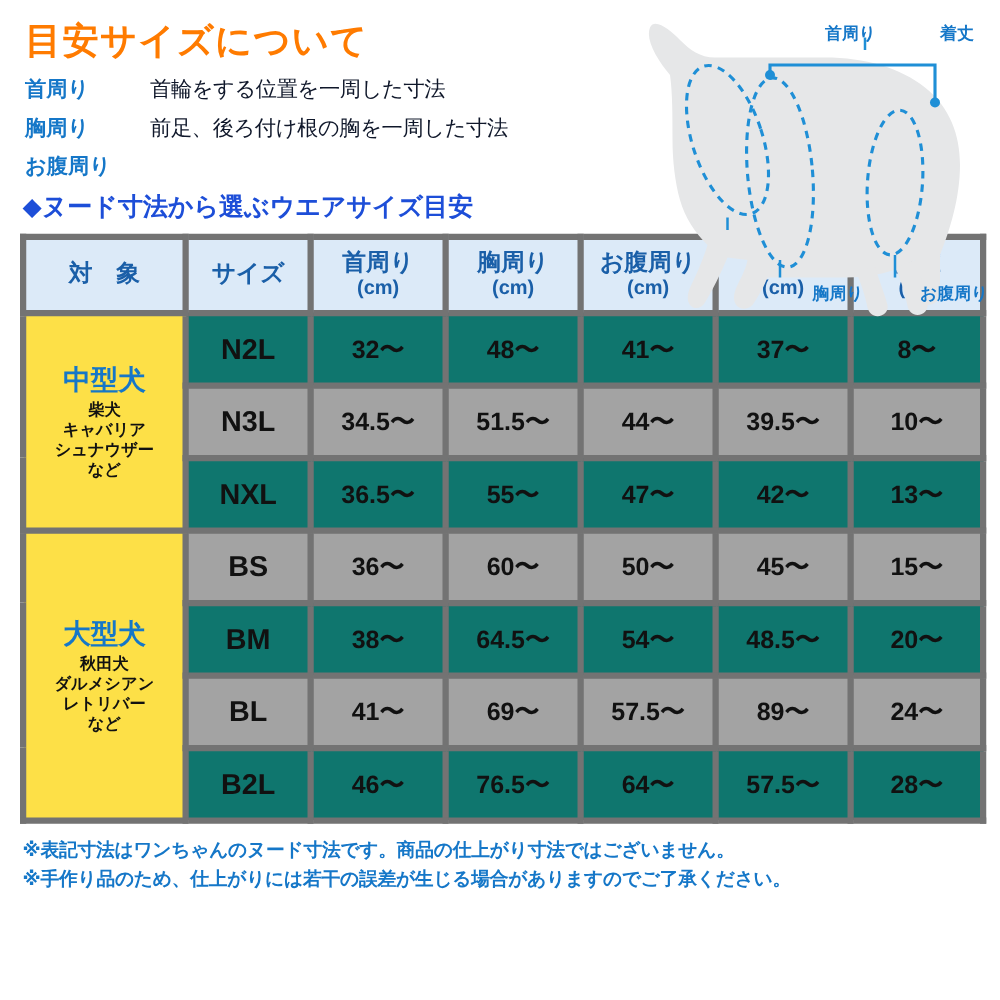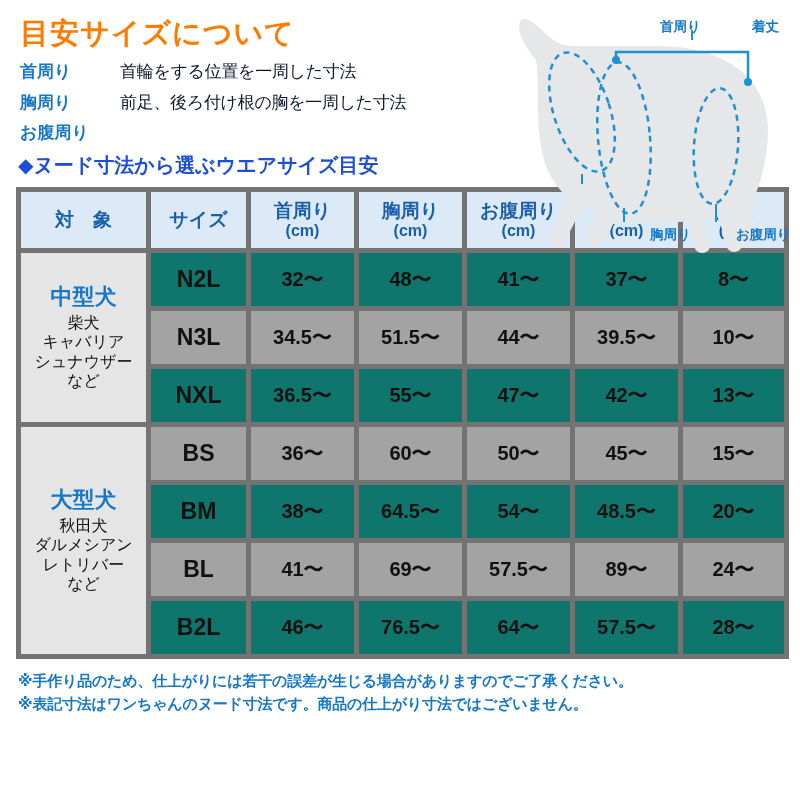--- a/index.html
+++ b/index.html
@@ -121,35 +121,35 @@
     display: block;
     font-size: 16px;
     font-weight: bold;
   }
   col.c-target { width: 130px; }
   col.c-size   { width: 100px; }
   col.c-meas   { width: 108px; }
   col.c-weight { width: 106px; }
 
   td.target-cell {
-    background: #e5e5e5;
+    background: #fde047;
     padding: 4px 2px;
     line-height: 1.22;
   }
   td.target-cell .big {
     display: block;
     font-size: 22px;
     font-weight: bold;
     color: #1577c8;
     margin-bottom: 2px;
   }
   td.target-cell .small {
     display: block;
-    font-size: 16px;
-    font-weight: normal;
+    font-size: 13px;
+    font-weight: bold;
     color: #111111;
   }
   td.size-cell {
     font-size: 23px;
     font-weight: bold;
     height: 51px;
   }
   td.val {
     font-size: 20px;
     font-weight: bold;
@@ -350,17 +350,17 @@
         <td class="val">46〜</td>
         <td class="val">76.5〜</td>
         <td class="val">64〜</td>
         <td class="val">57.5〜</td>
         <td class="val">28〜</td>
       </tr>
     </tbody>
   </table>
 
   <div class="notes">
+    <div class="note">※表記寸法はワンちゃんのヌード寸法です。商品の仕上がり寸法ではございません。</div>
     <div class="note">※手作り品のため、仕上がりには若干の誤差が生じる場合がありますのでご了承ください。</div>
-    <div class="note">※表記寸法はワンちゃんのヌード寸法です。商品の仕上がり寸法ではございません。</div>
   </div>
 
 </div>
 
 </body></html>

